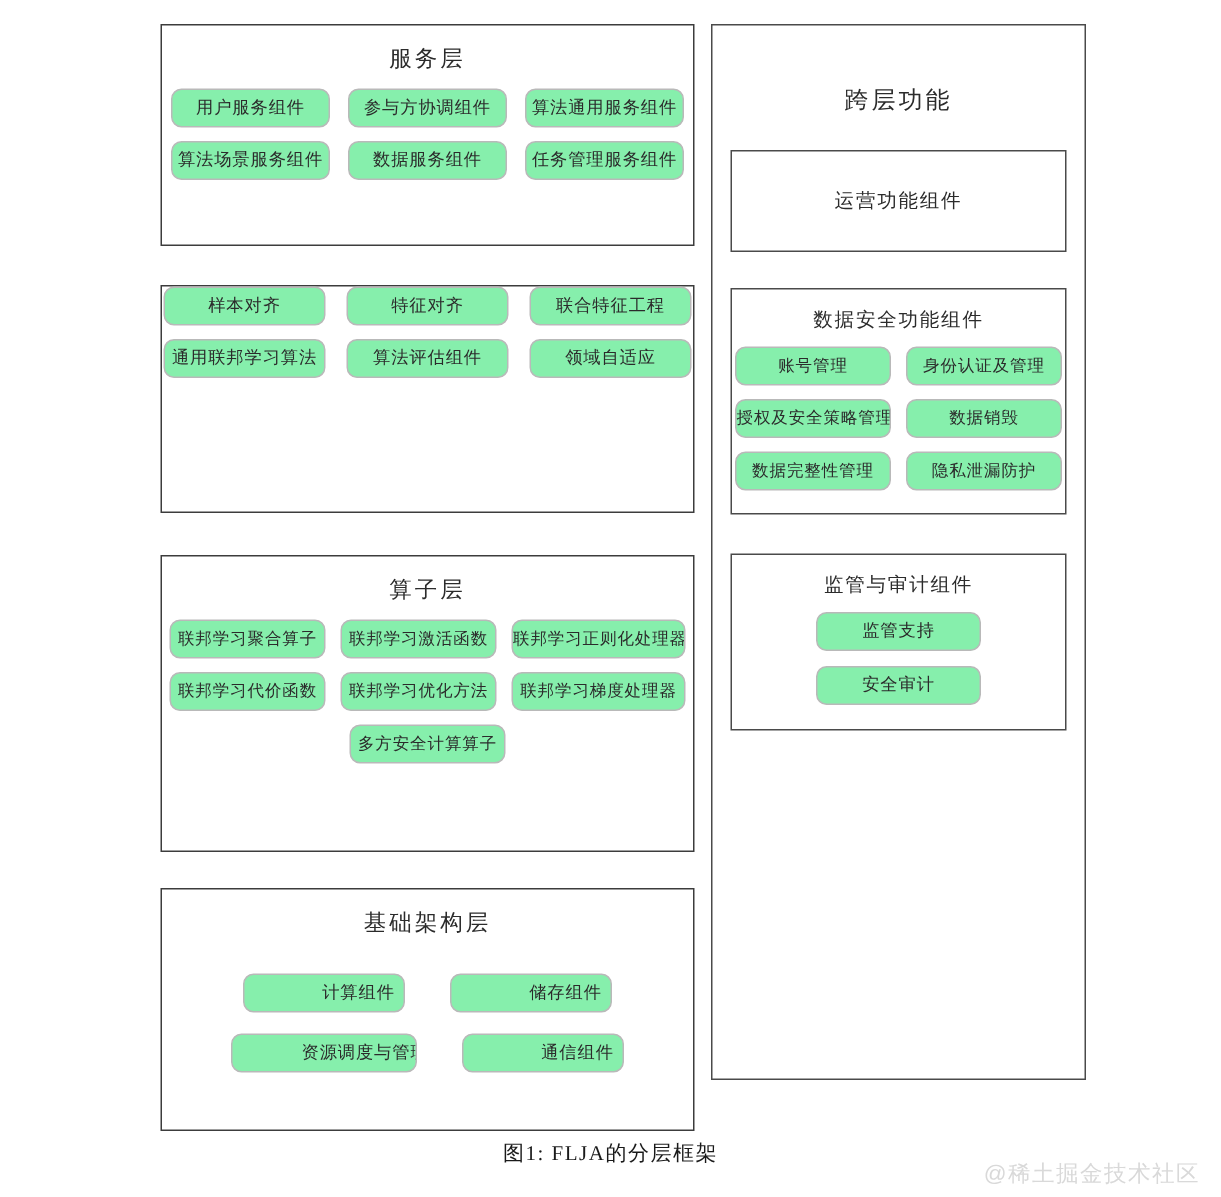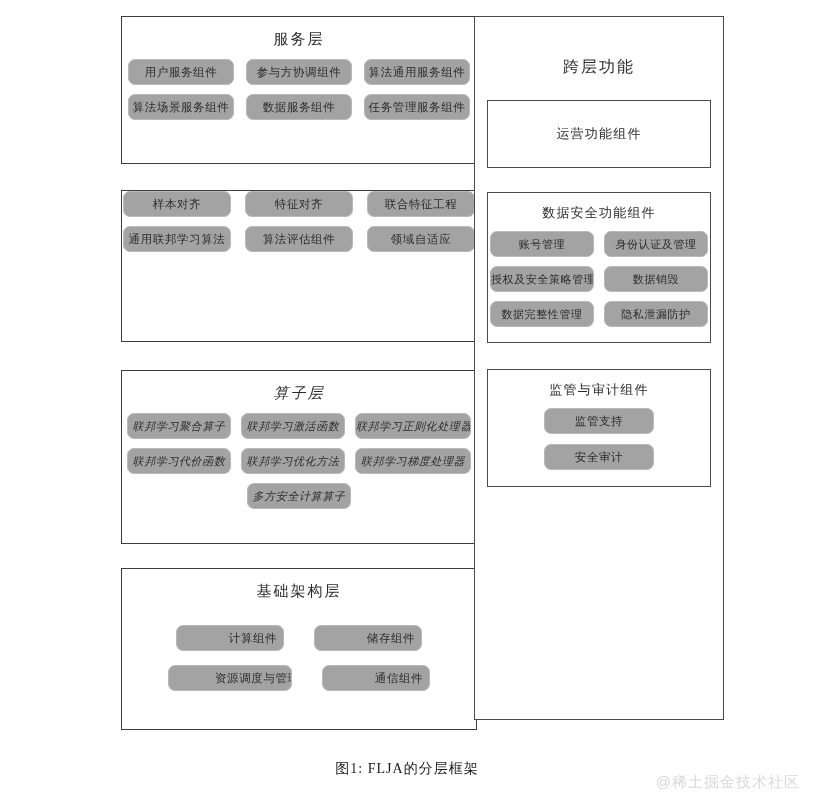--- a/index.html
+++ b/index.html
@@ -19,21 +19,21 @@
   .diagram {
     position: absolute;
     left: 0; top: 0;
     width: 814px;
     height: 798px;
   }
 
   
   .col-left {
     position: absolute;
-    left: 121px;
+    left: 107px;
     top: 16px;
     width: 356px;
   }
   .col-right {
     position: absolute;
     left: 474px;
     top: 16px;
     width: 250px;
     height: 704px;
     border: 1.6px solid #4a4a4a;
@@ -56,21 +56,21 @@
     color: #2b2b2b;
     padding-top: 13px;
     padding-bottom: 10px;
   }
 
   
   .pill {
     border: 1px solid #b9b9b9;
     border-radius: 7px;
     box-sizing: border-box;
-    background: #a3a3a3;
+    background: #86efac;
     text-align: center;
     font-size: 11.5px;
     color: #2b2b2b;
     letter-spacing: 0.6px;
     height: 26px;
     line-height: 24px;
     white-space: nowrap;
     overflow: hidden;
   }
 
@@ -199,21 +199,21 @@
         <div class="pill">特征对齐</div>
         <div class="pill">联合特征工程</div>
       </div>
       <div class="prow alg-row">
         <div class="pill">通用联邦学习算法</div>
         <div class="pill">算法评估组件</div>
         <div class="pill">领域自适应</div>
       </div>
     </div>
 
-    <div class="layer" style="height:174px; margin-top:28px;font-style:italic;">
+    <div class="layer" style="height:198px; margin-top:28px;">
       <div class="layer-title">算子层</div>
       <div class="prow op-row">
         <div class="pill">联邦学习聚合算子</div>
         <div class="pill">联邦学习激活函数</div>
         <div class="pill wide">联邦学习正则化处理器</div>
       </div>
       <div class="prow op-row">
         <div class="pill">联邦学习代价函数</div>
         <div class="pill">联邦学习优化方法</div>
         <div class="pill wide">联邦学习梯度处理器</div>

